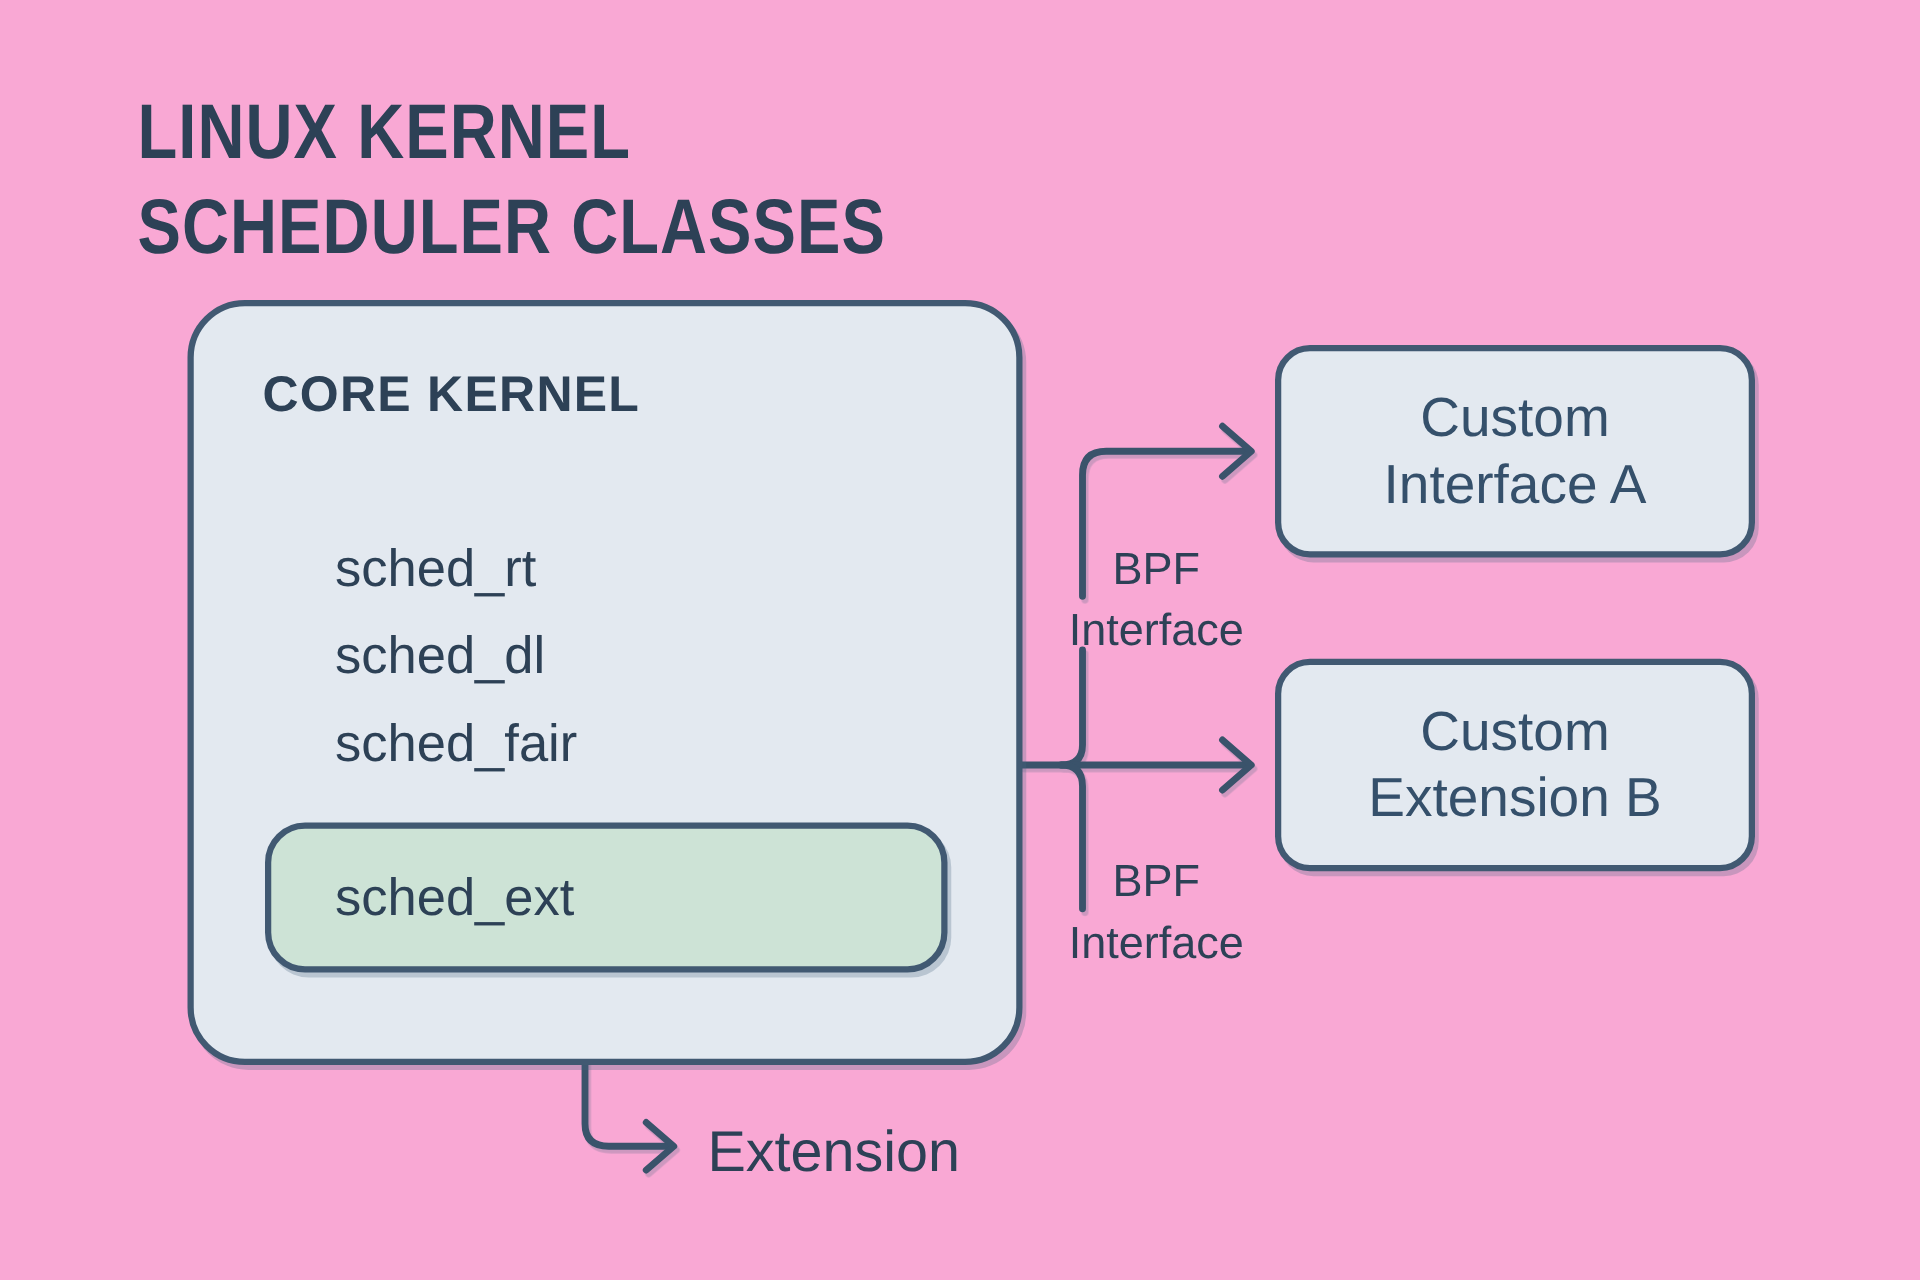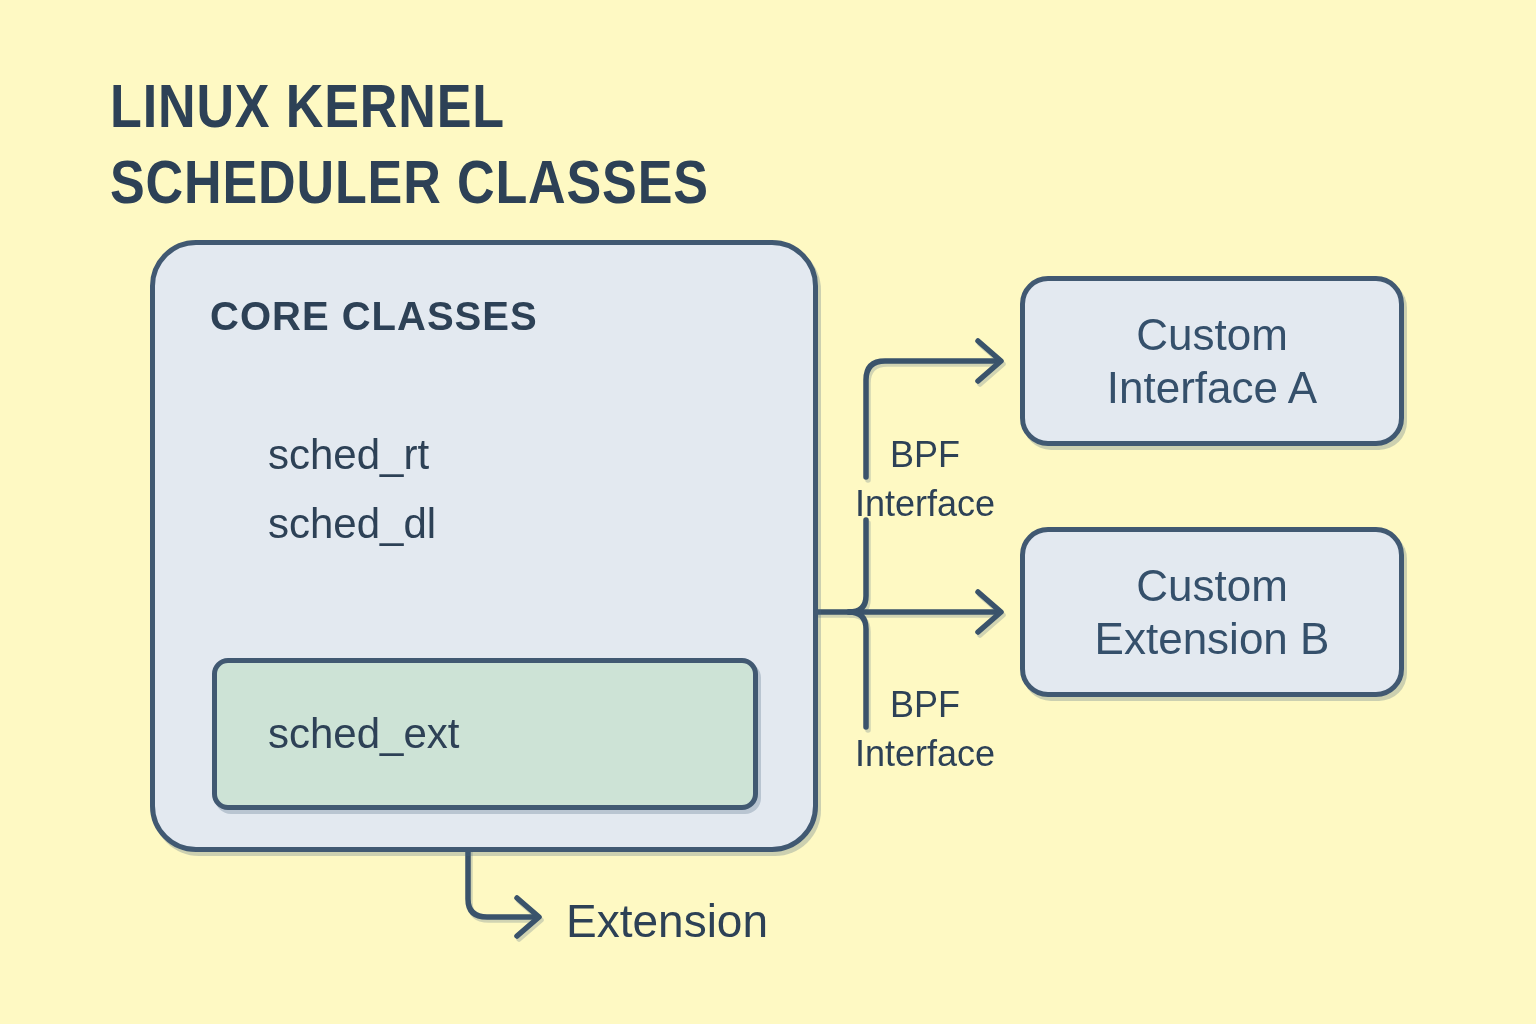--- a/index.html
+++ b/index.html
@@ -1,19 +1,19 @@
 <!DOCTYPE html>
 <html><head>
 <meta charset="utf-8">
 <style>
   html,body{margin:0;padding:0;background:#e9e7e2;}
   #canvas{
     position:relative;
     width:1536px;height:1024px;
-    background:#fef9c3;
+    background:#f9a8d4;
     font-family:"Liberation Sans", sans-serif;
     overflow:hidden;
   }
   
   .title{
     position:absolute;left:110px;top:68px;
     font-size:62px;font-weight:700;line-height:76px;
     letter-spacing:1px;color:#2d4156;
     transform:scaleX(0.84);transform-origin:left top;
     white-space:nowrap;
@@ -23,22 +23,22 @@
     position:absolute;box-sizing:border-box;
     border:5px solid #415972;
     background:#e3e9f0;
     box-shadow:3px 4px 0 rgba(77,103,128,0.28);
   }
   .core-box{
     left:150px;top:240px;width:668px;height:612px;
     border-radius:46px;
   }
   .ext-box{
-    left:57px;top:413px;width:546px;height:152px;
-    border-radius:16px;background:#cde3d6;
+    left:57px;top:413px;width:546px;height:120px;
+    border-radius:32px;background:#cde3d6;
     display:flex;align-items:center;
   }
   .sched-box{
     left:1020px;width:384px;height:170px;border-radius:28px;
     display:flex;flex-direction:column;justify-content:center;align-items:center;
   }
   .sched-box.a{top:276px;}
   .sched-box.b{top:527px;}
   .sched-box .line{
     font-size:44px;line-height:53px;color:#35506b;white-space:nowrap;
@@ -105,23 +105,24 @@
     <path d="M 817 612 L 997 612"></path>
     <path d="M 978 592 L 1001 612 L 978 632"></path>
 
     <path d="M 849 612 Q 866 612 866 629 L 866 727"></path>
 
     <path d="M 468 794 L 468 899 Q 468 917 487 917 L 535 917"></path>
     <path d="M 517 898 L 539 917 L 517 936"></path>
   </svg>
 
   <div class="box core-box">
-    <div class="core-heading">CORE CLASSES</div>
+    <div class="core-heading">CORE KERNEL</div>
     <div class="class-row row-1">sched_dl</div>
     <div class="class-row row-0">sched_rt</div>
+    <div class="class-row row-2">sched_fair</div>
 
     <div class="box ext-box">
       <span class="ext-label">sched_ext</span>
     </div>
   </div>
 
   <div class="box sched-box a">
     <div class="line">Custom</div>
     <div class="line">Interface A</div>
   </div>

